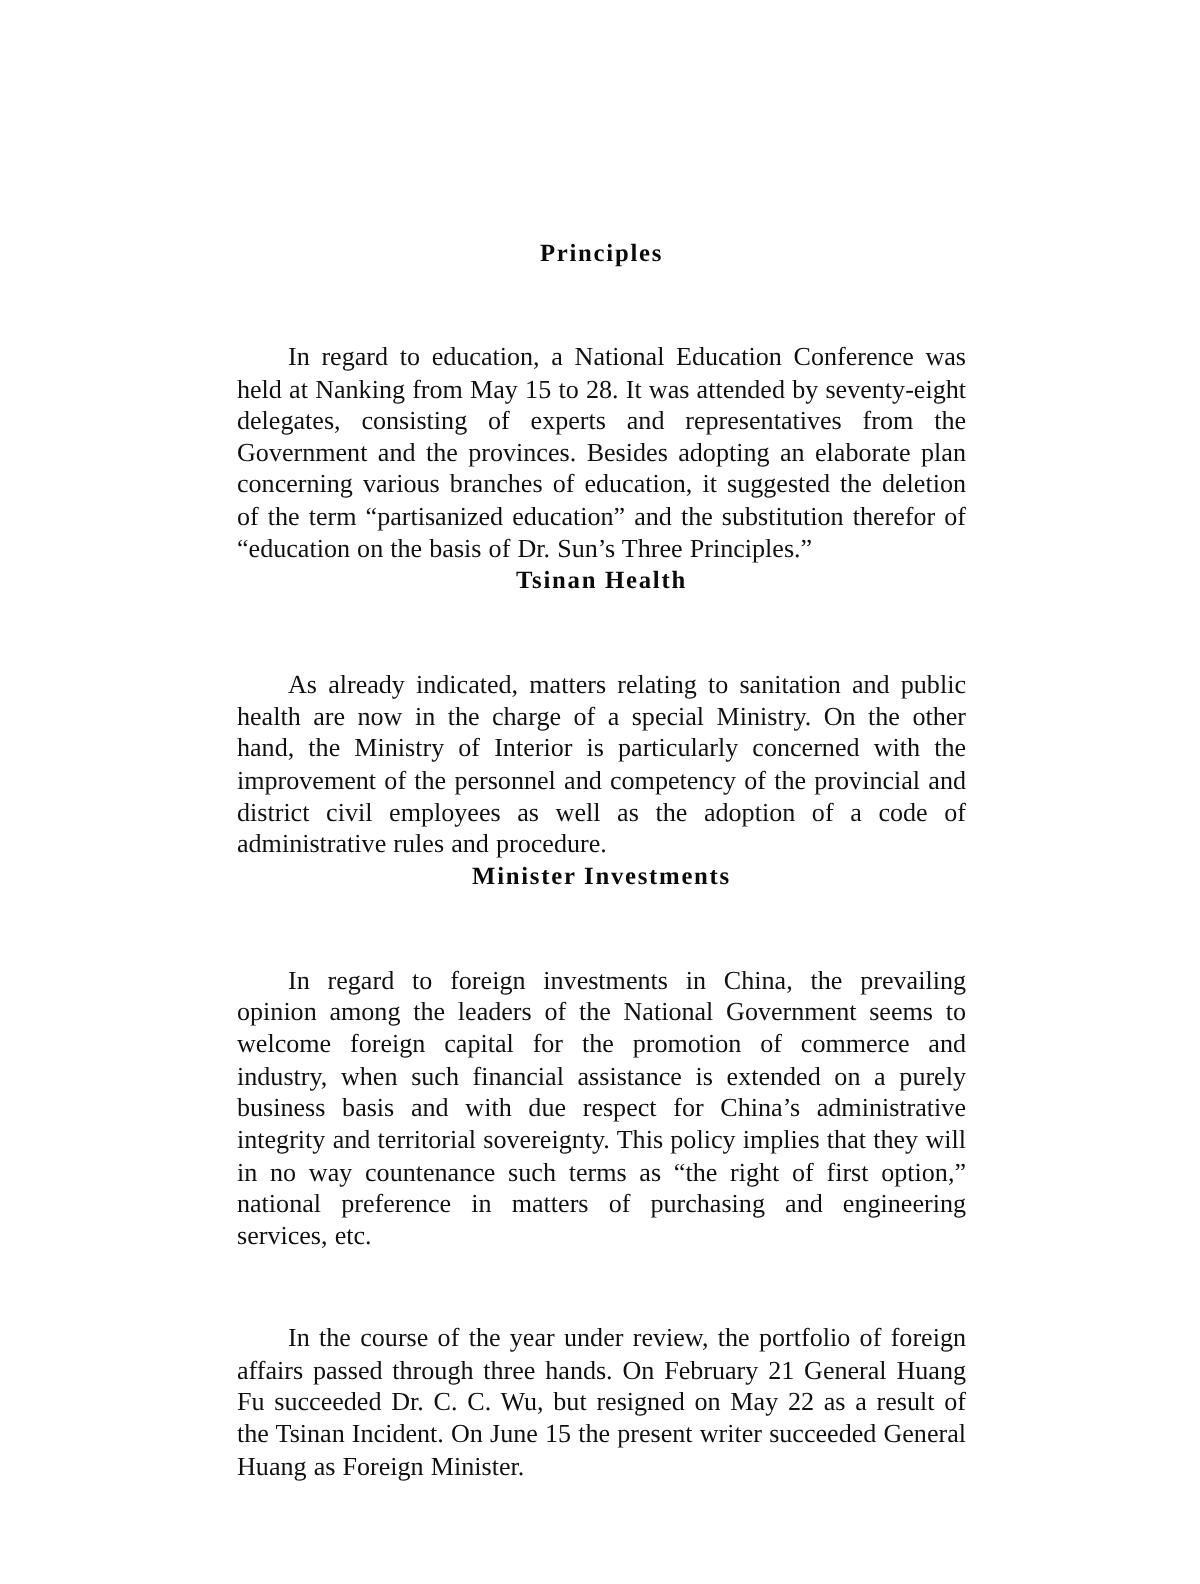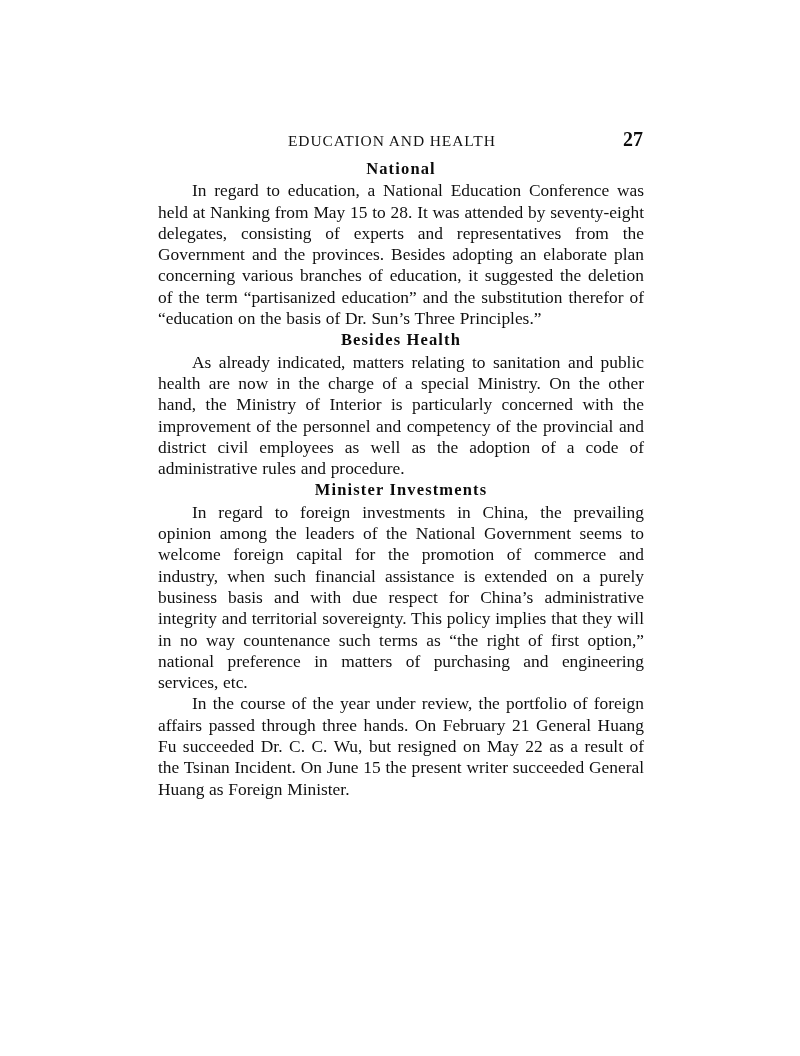--- a/index.html
+++ b/index.html
@@ -74,43 +74,40 @@
     line-height: 21.3px;
     text-align: justify;
     text-align-last: left;
     text-justify: inter-word;
     color: #121212;
     word-spacing: 0.4px;
     hyphens: none;
   }
   .para.indent {
     text-indent: 34px;
+    margin-top: 47px;
   }
 
   
   .page {
     filter: contrast(1.02);
   }
 </style>
 </head>
 <body>
 
 <div class="page">
 
-  <div class="running-head">
-    <span class="running-head-title">EDUCATION AND HEALTH</span>
-    <span class="running-head-folio">27</span>
-  </div>
 
   <div class="column">
 
-    <h2 class="section-heading">National</h2>
+    <h2 class="section-heading">Principles</h2>
     <p class="para indent">In regard to education, a National Education Conference was held at Nanking from May 15 to 28. It was attended by seventy-eight delegates, consisting of experts and representatives from the Government and the provinces. Besides adopting an elaborate plan concerning various branches of education, it suggested the deletion of the term “partisanized education” and the substitution therefor of “education on the basis of Dr. Sun’s Three Principles.”</p>
 
-    <h2 class="section-heading">Besides Health</h2>
+    <h2 class="section-heading">Tsinan Health</h2>
     <p class="para indent">As already indicated, matters relating to sanitation and public health are now in the charge of a special Ministry. On the other hand, the Ministry of Interior is particularly concerned with the improvement of the personnel and competency of the provincial and district civil employees as well as the adoption of a code of administrative rules and procedure.</p>
 
     <h2 class="section-heading">Minister Investments</h2>
     <p class="para indent">In regard to foreign investments in China, the prevailing opinion among the leaders of the National Government seems to welcome foreign capital for the promotion of commerce and industry, when such financial assistance is extended on a purely business basis and with due respect for China’s administrative integrity and territorial sovereignty. This policy implies that they will in no way countenance such terms as “the right of first option,” national preference in matters of purchasing and engineering services, etc.</p>
 
     <p class="para indent">In the course of the year under review, the portfolio of foreign affairs passed through three hands. On February 21 General Huang Fu succeeded Dr. C. C. Wu, but resigned on May 22 as a result of the Tsinan Incident. On June 15 the present writer succeeded General Huang as Foreign Minister.</p>
 
   </div>
 </div>
 

